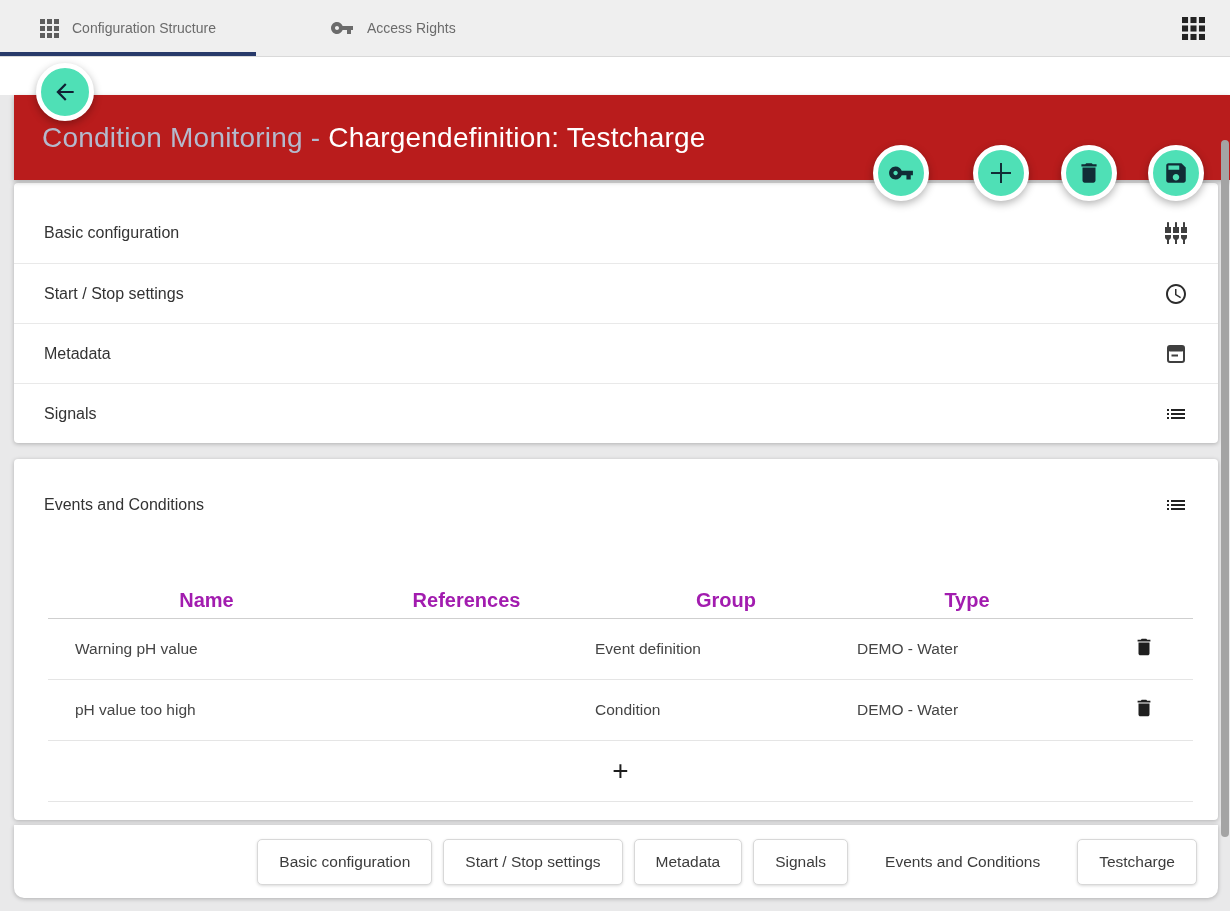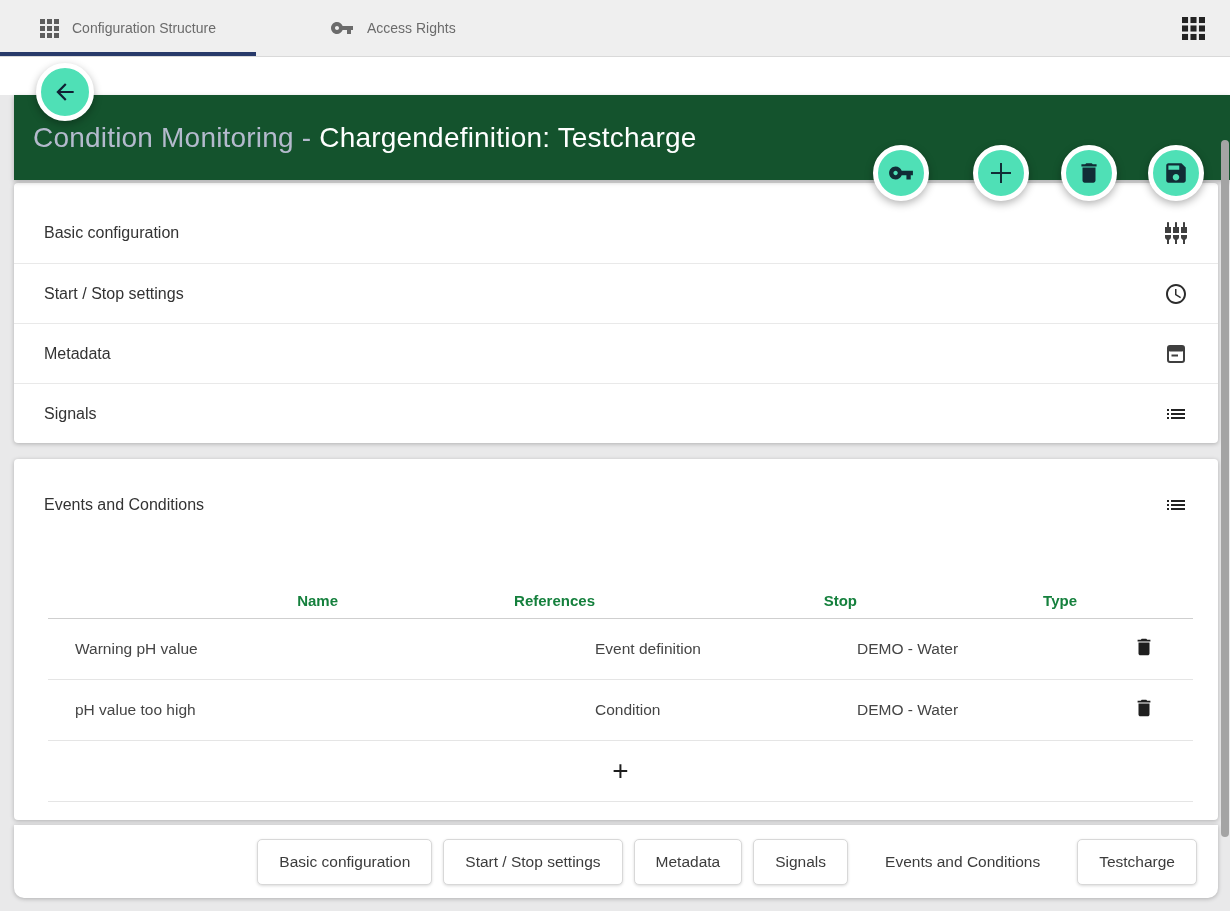--- a/index.html
+++ b/index.html
@@ -46,22 +46,22 @@
   }
   .fab.back { left:36px; top:63px; width:58px; height:58px; }
   .fab.action { width:56px; height:56px; top:145px; }
   .fab.a-key    { left:873px; }
   .fab.a-add    { left:973px; }
   .fab.a-delete { left:1061px; }
   .fab.a-save   { left:1148px; }
   
   .navy {
     position:absolute; left:14px; top:95px; width:1216px; height:85px;
-    background:#14532d; box-shadow:0 2px 5px rgba(0,0,0,.25);
-    display:flex; align-items:center; padding-left:19px; z-index:10;
+    background:#b91c1c; box-shadow:0 2px 5px rgba(0,0,0,.25);
+    display:flex; align-items:center; padding-left:28px; z-index:10;
   }
   .navy h1 { font-size:28px; font-weight:400; letter-spacing:.2px; white-space:pre; }
   .navy .muted { color:#b4bacd; }
   .navy .main  { color:#ffffff; }
   
   .card {
     position:absolute; left:14px; width:1204px; background:#ffffff;
     border-radius:4px; box-shadow:0 1px 4px rgba(0,0,0,.25); z-index:8;
   }
   .card.accordion { top:183px; height:260px; padding-top:20px; }
@@ -76,21 +76,21 @@
   .ev-head {
     display:flex; align-items:center; justify-content:space-between;
     padding:34px 30px 0 30px;
   }
   .ev-head .lbl { font-size:16px; color:#333; }
   table.ev {
     margin:67px 25px 0 34px; width:1145px;
     border-collapse:collapse; table-layout:fixed;
   }
   table.ev th {
-    text-align:right; font-size:15px; font-weight:700; color:#15803d;
+    text-align:center; font-size:20px; font-weight:700; color:#a21caf;
     height:34px; vertical-align:middle; border-bottom:1px solid #cfcfcf;
   }
   table.ev td {
     height:61px; vertical-align:middle; font-size:15.5px; color:#454545;
     border-bottom:1px solid #e5e5e5;
   }
   .c1 { width:290px; padding-left:27px; }
   .c2 { width:257px; }
   .c3 { width:262px; }
   .c4 { width:220px; }
@@ -231,21 +231,21 @@
     <span class="lbl">Events and Conditions</span>
     <svg width="24" height="24" viewBox="0 0 24 24" fill="#222">
       <path d="M3 13h2v-2H3v2zm0 4h2v-2H3v2zm0-8h2V7H3v2zm4 4h14v-2H7v2zm0 4h14v-2H7v2zM7 7v2h14V7H7z"></path>
     </svg>
   </div>
   <table class="ev">
     <thead>
       <tr>
         <th class="c1">Name</th>
         <th class="c2">References</th>
-        <th class="c3">Stop</th>
+        <th class="c3">Group</th>
         <th class="c4">Type</th>
         <th class="c5"></th>
       </tr>
     </thead>
     <tbody>
       <tr>
         <td class="c1">Warning pH value</td>
         <td class="c2"></td>
         <td class="c3">Event definition</td>
         <td class="c4">DEMO - Water</td>

